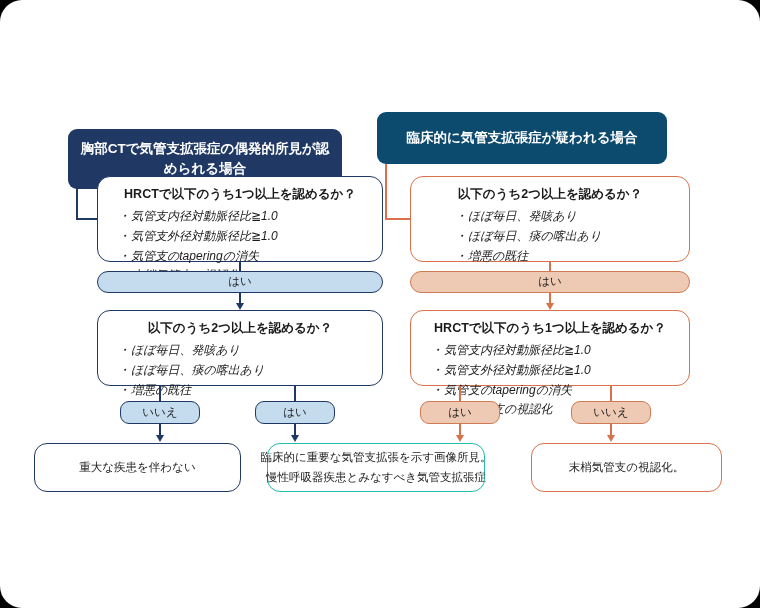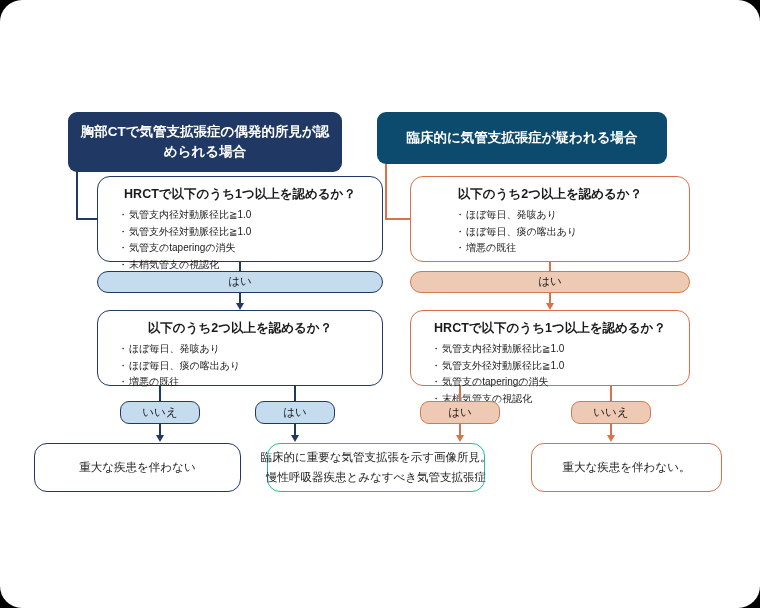--- a/index.html
+++ b/index.html
@@ -55,25 +55,26 @@
     text-align: center;
     margin-bottom: 4px;
     color: #1a1a1a;
   }
   .q-list {
     list-style: none;
     margin: 0;
     padding: 0 0 0 6px;
   }
   .q-list li {
-    font-size: 10px;
+    font-size: 12px;
     line-height: 1.65;
     color: #1a1a1a;
     text-align: left;
     white-space: nowrap;
+    font-style: italic;
   }
   .q-list li::before {
     content: "・";
     margin-right: 1px;
   }
 
   
   .pill {
     border-radius: 9px;
     font-size: 11.5px;
@@ -119,21 +120,21 @@
     border-right: 4.5px solid transparent;
     border-top: 7px solid #1F3864;
   }
   .arrow-orange { border-top-color: #D9714A; }
 </style>
 </head>
 <body>
 
 <div id="page">
 
-  <div class="node header-banner header-blue" style="left:68px; top:112px; width:274px; height:60px;">
+  <div class="node header-banner header-blue" style="left:68px; top:129px; width:274px; height:60px;">
     <span>胸部CTで気管支拡張症の偶発的所見が認められる場合</span>
   </div>
 
   <div class="conn" style="left:76px; top:164px; width:2px; height:56px;"></div>
   <div class="conn" style="left:76px; top:218px; width:22px; height:2px;"></div>
 
   <div class="node qbox qbox-blue" style="left:97px; top:176px; width:286px; height:86px;">
     <div class="q-title">HRCTで以下のうち1つ以上を認めるか？</div>
     <ul class="q-list">
       <li>気管支内径対動脈径比≧1.0</li>
@@ -233,16 +234,16 @@
     <span>いいえ</span>
   </div>
 
   <div class="conn conn-orange" style="left:459px; top:424px; width:2px; height:14px;"></div>
   <div class="arrow arrow-orange" style="left:455.5px; top:435px;"></div>
 
   <div class="conn conn-orange" style="left:610px; top:424px; width:2px; height:14px;"></div>
   <div class="arrow arrow-orange" style="left:606.5px; top:435px;"></div>
 
   <div class="node outcome outcome-orange" style="left:531px; top:443px; width:191px; height:49px;">
-    <span>重大な疾患を伴わない。</span>
+    <span>末梢気管支の視認化。</span>
   </div>
 
 </div>
 
 </body></html>

